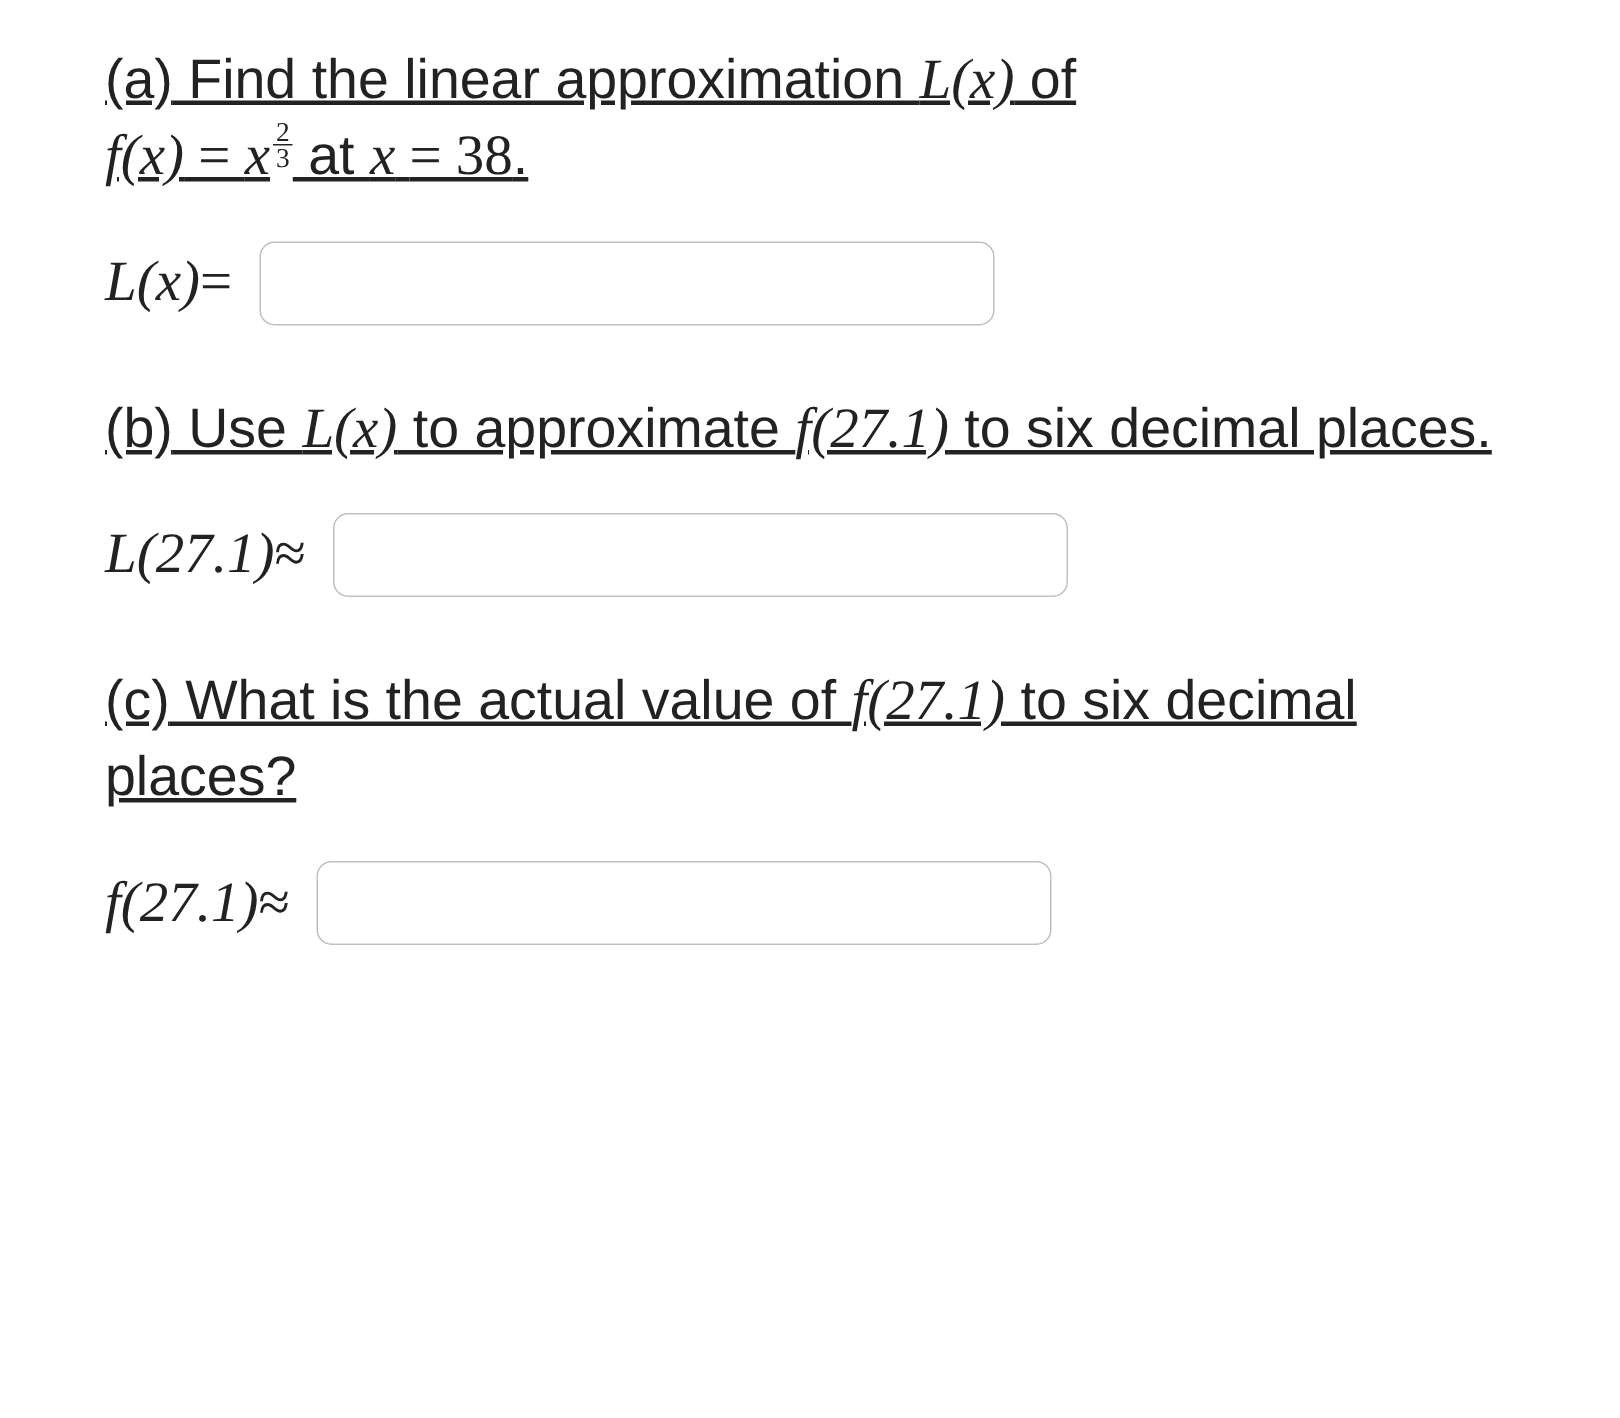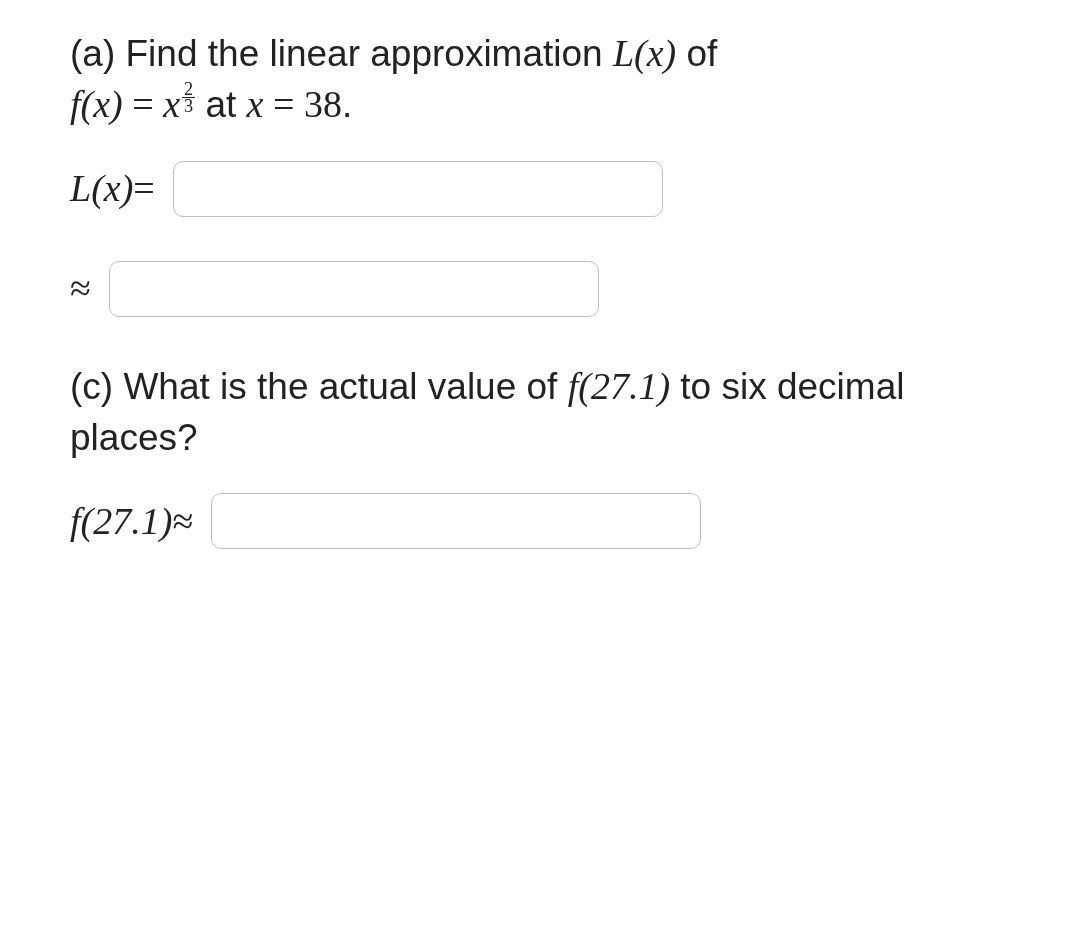--- a/index.html
+++ b/index.html
@@ -7,21 +7,21 @@
     width:1080px;
     height:945px;
     box-sizing:border-box;
     padding:28px 60px 28px 70px;
     font-family:"Times New Roman", Times, serif;
     font-size:38px;
     color:#222;
     line-height:1.35;
   }
   .section{margin-bottom:44px;}
-  .prompt-text{margin-bottom:10px;}
+  .prompt-text{margin-bottom:10px;text-decoration:underline;}
   .regular{font-family:"Segoe UI","Helvetica Neue",Arial,sans-serif;font-size:37px;}
   .math{font-family:"Times New Roman",Times,serif;font-style:italic;}
   .rm{font-style:normal;}
   .answer-row{
     display:flex;
     align-items:center;
     margin-top:30px;
   }
   .answer-label{
     font-family:"Times New Roman",Times,serif;
@@ -66,22 +66,26 @@
   <div class="answer-row">
     <span class="answer-label">
       <span class="math">L(x)</span>
         <span class="math rm"> = </span>
     </span>
     <input class="answer-box" type="text" style="">
   </div>
 </div>
 
 <div class="section">
+  <div class="prompt-text">
+    <span class="regular">(b)</span><span class="regular"> Use </span><span class="math">L(x)</span><span class="regular"> to approximate </span><span class="math">f(27.1)</span><span class="regular"> to six decimal places.</span>
+  </div>
   <div class="answer-row">
     <span class="answer-label">
+      <span class="math">L(27.1)</span>
         <span class="math rm"> ≈ </span>
     </span>
     <input class="answer-box" type="text" style="">
   </div>
 </div>
 
 <div class="section" style="margin-bottom:0;">
   <div class="prompt-text">
     <span class="regular">(c)</span><span class="regular"> What is the actual value of </span><span class="math">f(27.1)</span><span class="regular"> to six decimal places?</span>
   </div>

